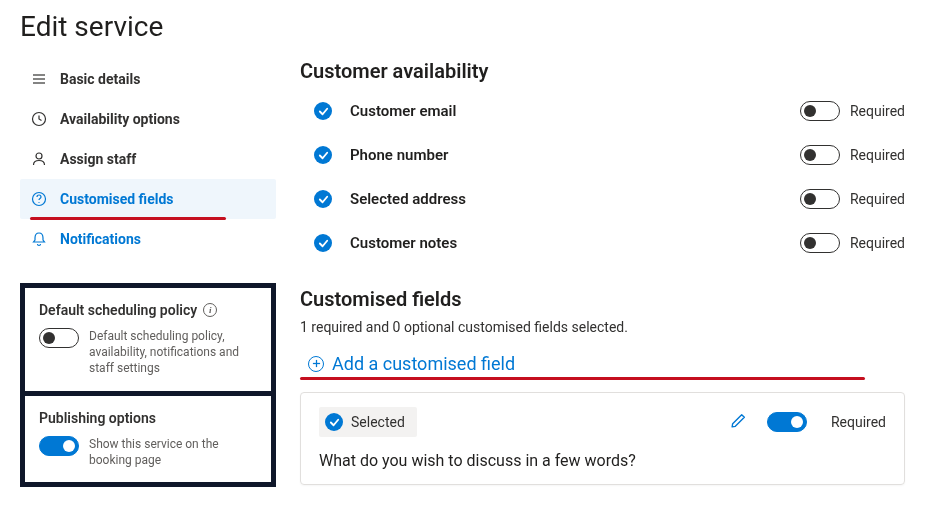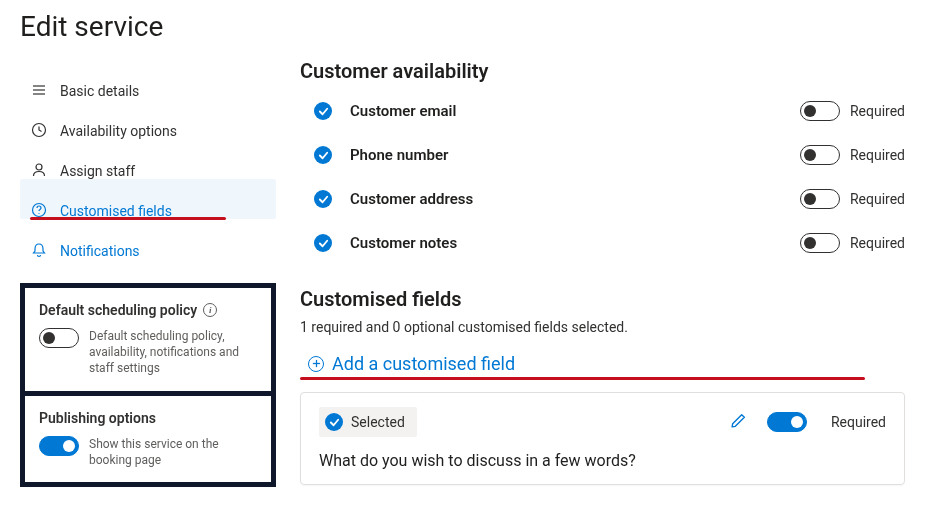--- a/index.html
+++ b/index.html
@@ -23,24 +23,25 @@
     color: #201f1e;
   }
   .columns {
     display: flex;
     gap: 24px;
   }
   
   .sidebar { width: 256px; flex-shrink: 0; }
   .nav { list-style: none; margin: 0; padding: 0; }
   .nav-item {
-    display: flex; align-items: flex-end;
+    display: flex; align-items: center;
     height: 40px; padding: 0 10px;
     gap: 12px; cursor: pointer;
     border-radius: 2px;
+    font-weight: bold;
   }
   .nav-item.active { background: #eff6fc; color: #0078d4; position: relative; }
   .nav-item.active .nav-label { color: #0078d4; }
   .nav-item .nav-icon { width: 18px; height: 18px; flex-shrink: 0; display:flex; align-items:center; justify-content:center; }
   .nav-label { font-size: 14px; color: #323130; }
   .underline-red {
     position: absolute;
     left: 10px; right: 50px; bottom: -1px;
     height: 3px; background: #c50f1f; border-radius: 2px;
   }
@@ -230,21 +231,21 @@
               <div class="knob"></div>
             </div>
           <span class="req-label">Required</span>
         </div>
         <div class="info-row">
           <span class="check-badge">
               <svg viewBox="0 0 12 12">
                 <path d="M2 6 L5 9 L10 3" stroke="#fff" stroke-width="2" fill="none" stroke-linecap="round" stroke-linejoin="round"></path>
               </svg>
             </span>
-          <span class="info-label">Customer address</span>
+          <span class="info-label">Selected address</span>
           <div class="toggle">
               <div class="knob"></div>
             </div>
           <span class="req-label">Required</span>
         </div>
         <div class="info-row">
           <span class="check-badge">
               <svg viewBox="0 0 12 12">
                 <path d="M2 6 L5 9 L10 3" stroke="#fff" stroke-width="2" fill="none" stroke-linecap="round" stroke-linejoin="round"></path>
               </svg>

